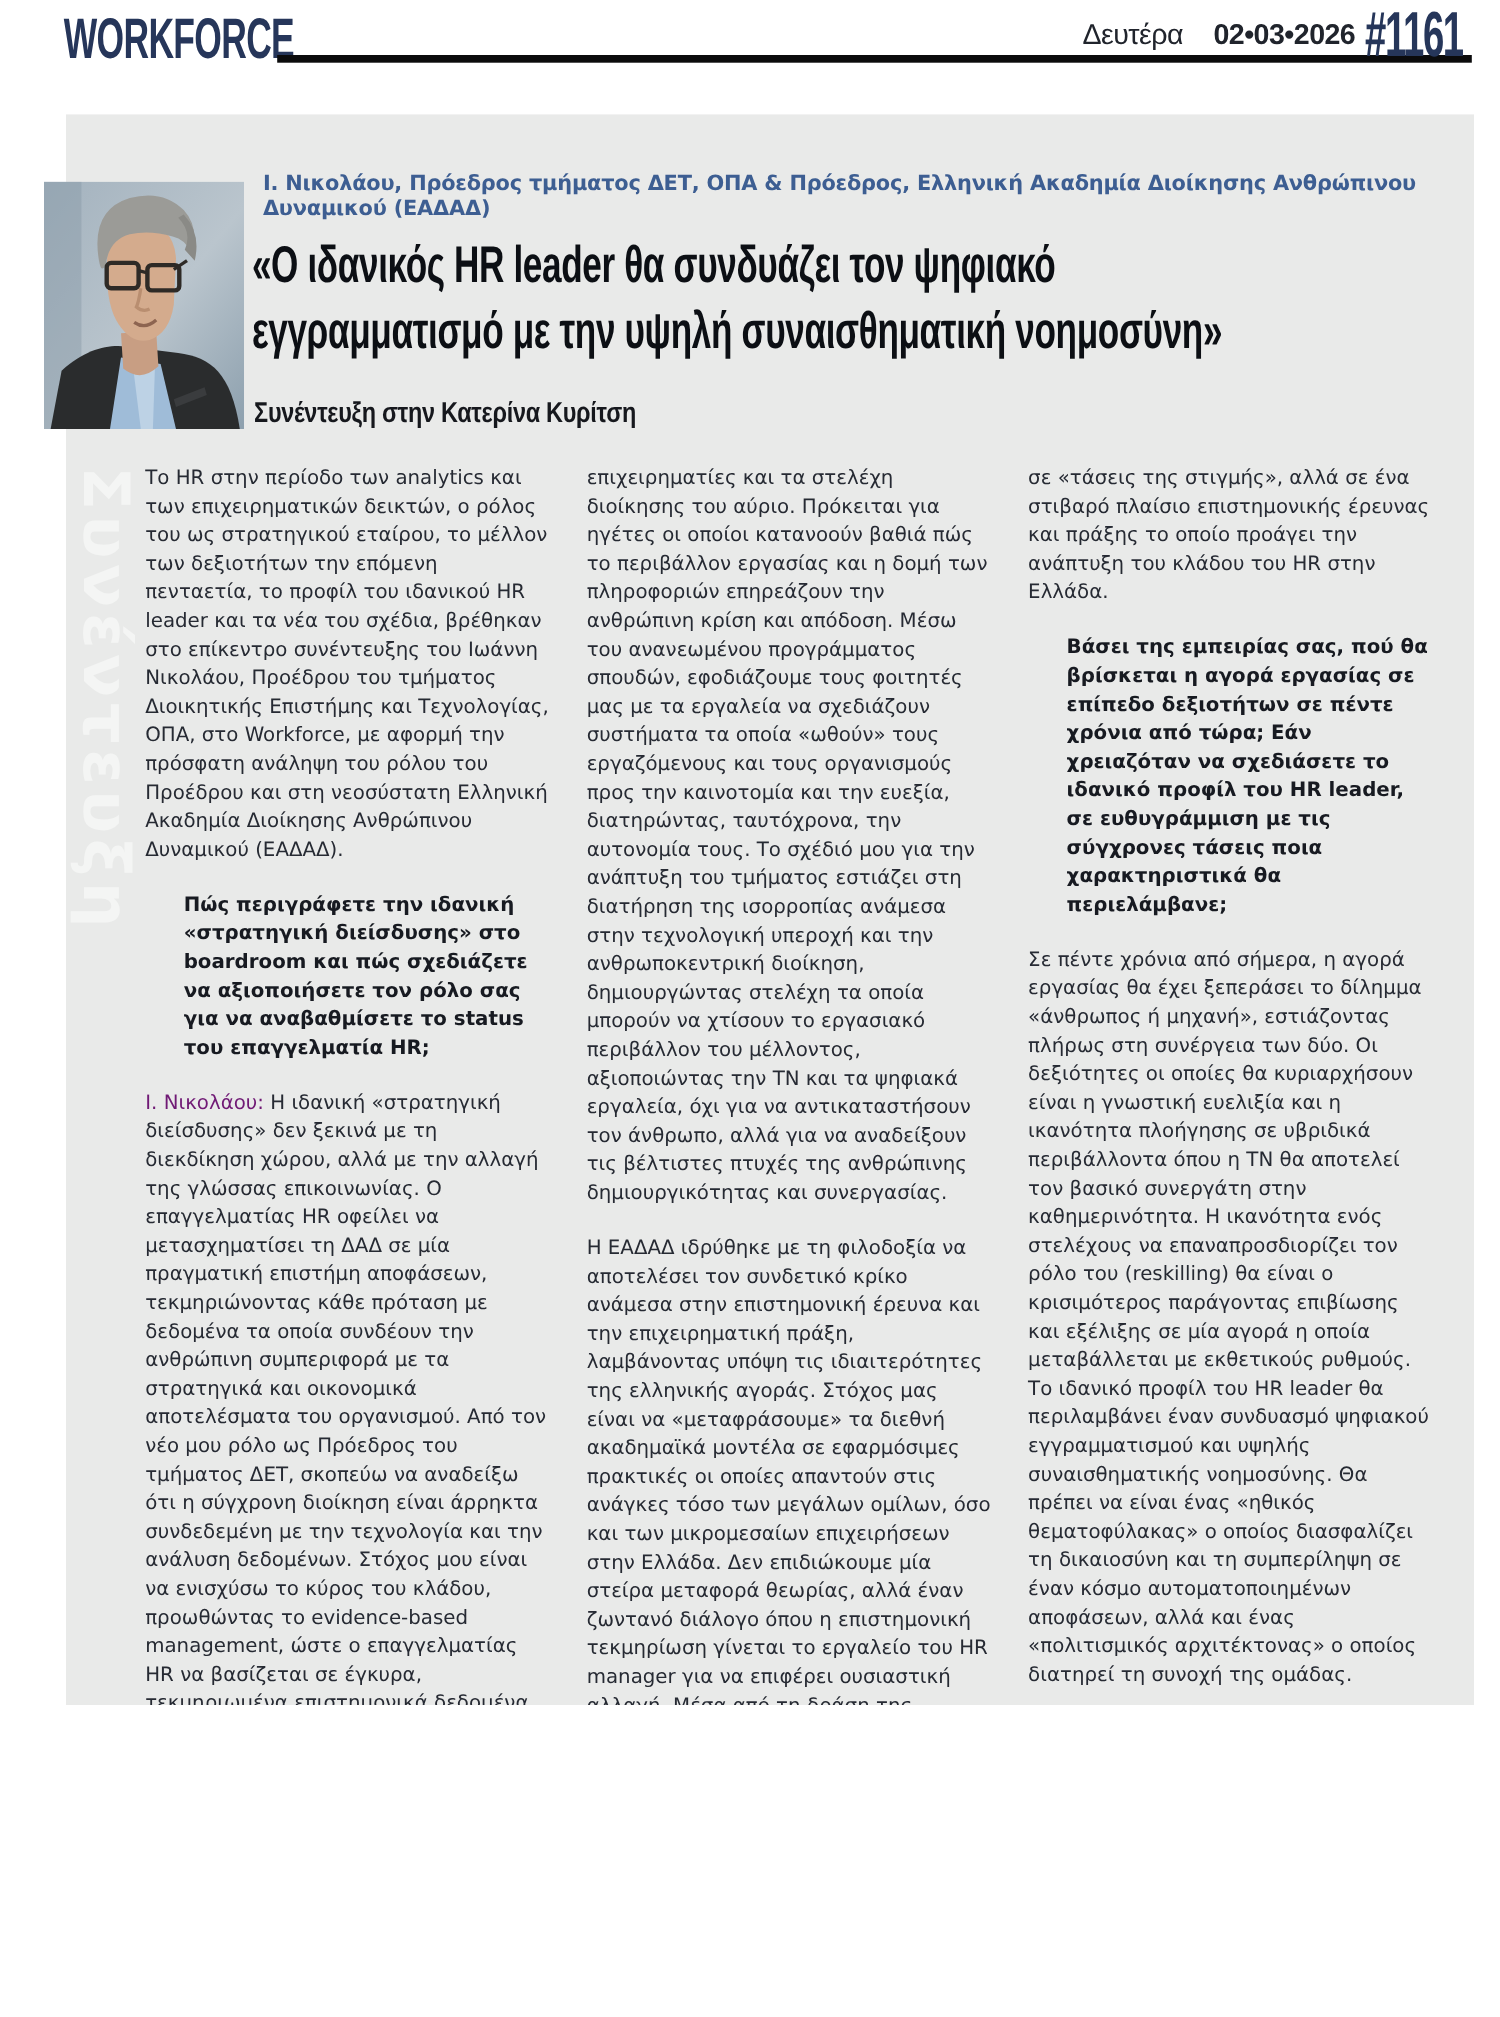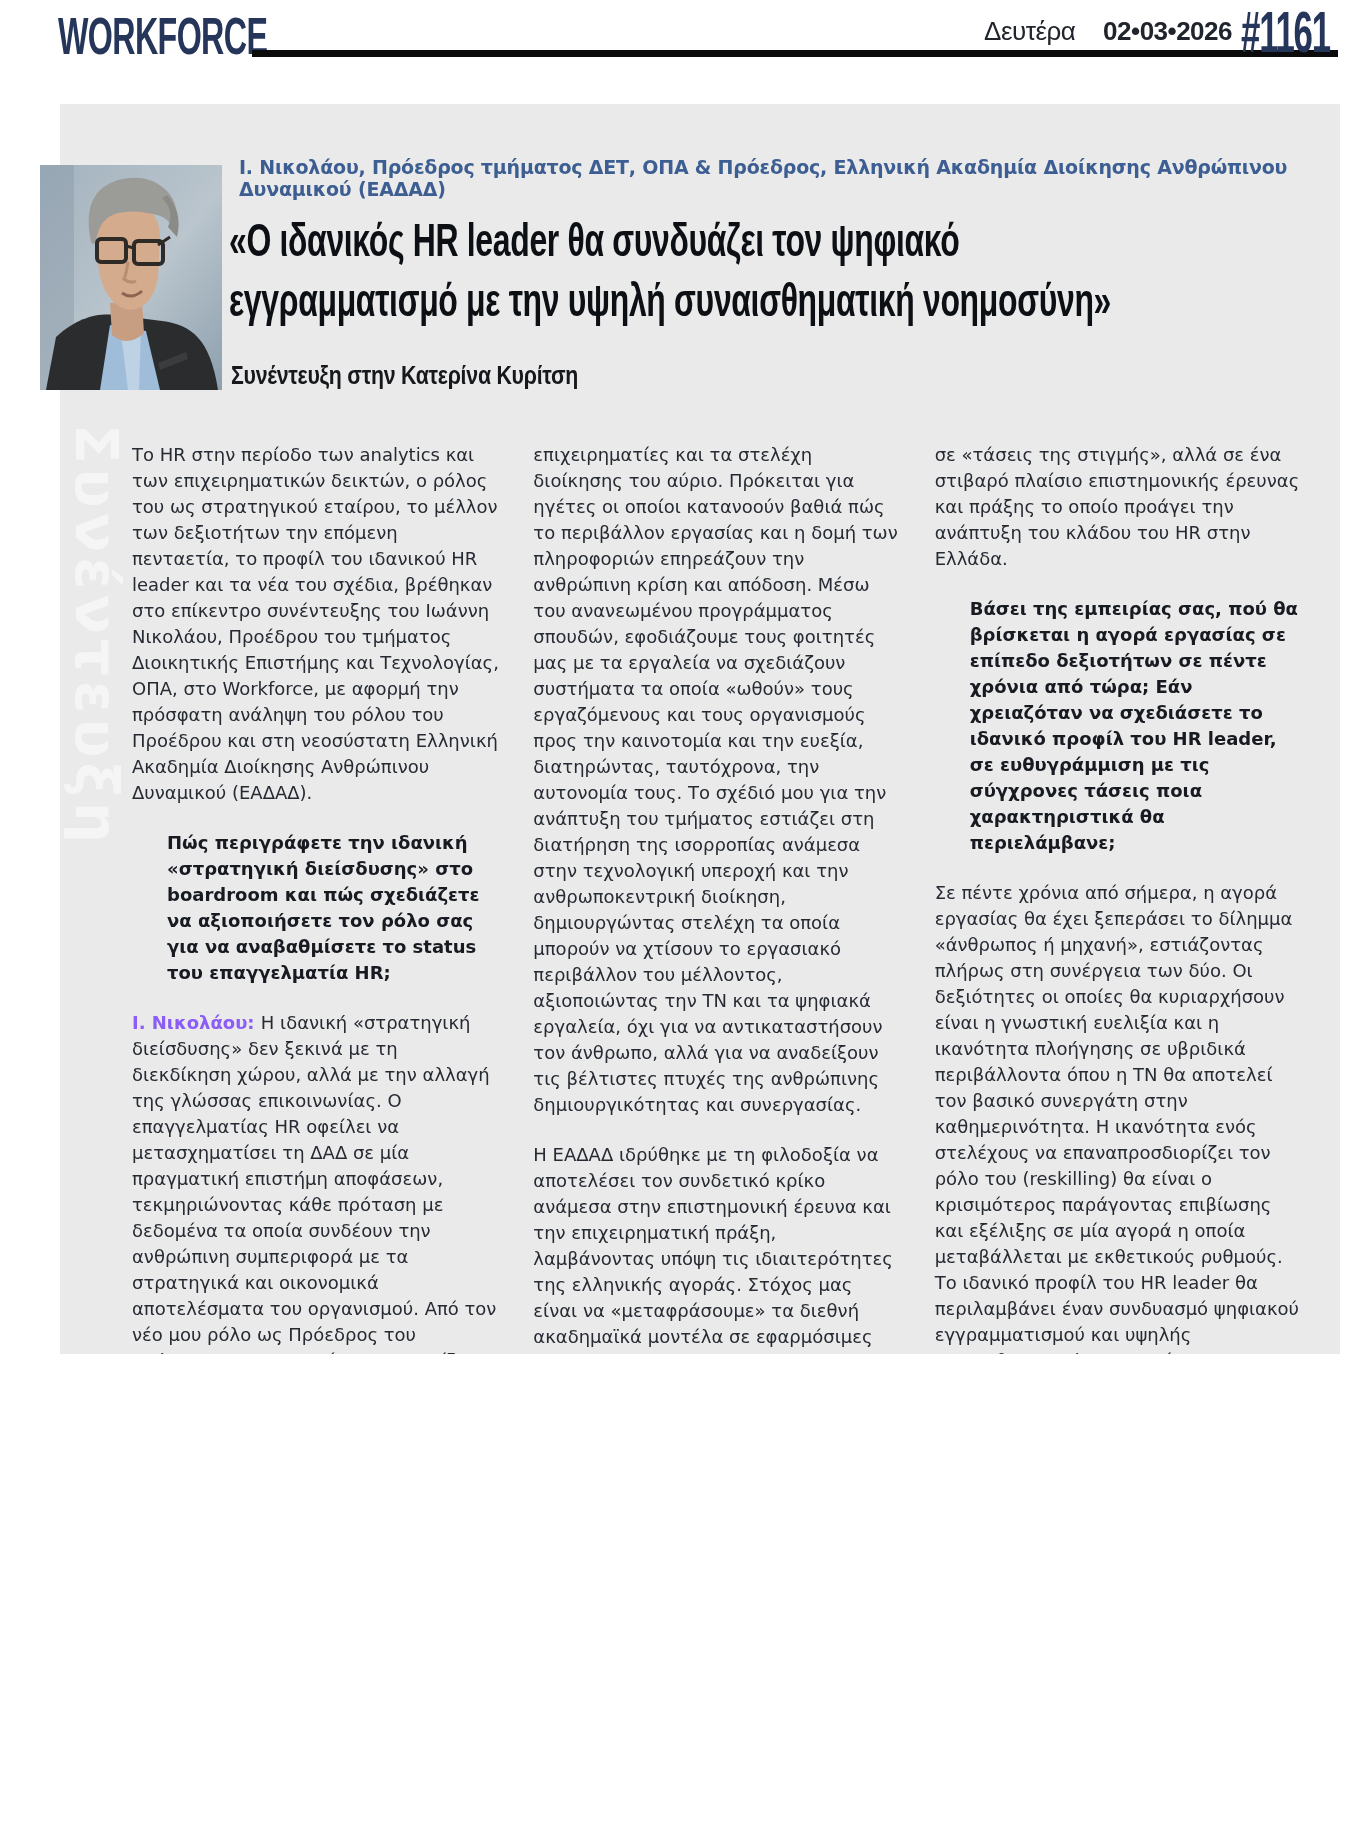--- a/index.html
+++ b/index.html
@@ -1,16 +1,16 @@
 <!DOCTYPE html>
 <html><head>
 <meta charset="utf-8">
 <style>
   html,body{margin:0;padding:0;background:#ffffff;}
-  .page{position:relative;width:1364px;height:1354px;background:#ffffff;overflow:hidden;
+  .page{position:relative;width:1364px;height:1550px;background:#ffffff;overflow:hidden;
         font-family:"DejaVu Sans",sans-serif;}
 
   
   .logo{position:absolute;left:58px;top:6px;font-family:"Liberation Sans",sans-serif;
         font-weight:700;font-size:52px;color:#26365a;letter-spacing:-1px;
         transform:scaleX(0.62);transform-origin:0 0;white-space:nowrap;}
   .header-rule{position:absolute;left:252px;top:50px;width:1086px;height:7px;background:#0b0b0c;}
   .date{position:absolute;right:132px;top:16px;font-size:26px;color:#20242c;white-space:nowrap;
         font-family:"Liberation Sans",sans-serif;}
   .date .day{font-weight:400;letter-spacing:-0.5px;}
@@ -34,26 +34,26 @@
           color:#3d5e92;letter-spacing:-0.2px;}
   .title{position:absolute;left:229px;top:210px;margin:0;font-family:"Liberation Sans",sans-serif;
          font-weight:700;color:#0c0f14;font-size:47px;line-height:60px;}
   .title .tline{display:block;transform:scaleX(0.68);transform-origin:0 50%;white-space:nowrap;
                 letter-spacing:-0.5px;}
   .subtitle{position:absolute;left:231px;top:360px;font-family:"Liberation Sans",sans-serif;
             font-size:26px;font-weight:700;color:#16181d;transform:scaleX(0.82);
             transform-origin:0 0;white-space:nowrap;letter-spacing:-0.3px;}
 
   
-  .columns{position:absolute;left:132px;top:442px;width:1170px;height:1378px;
+  .columns{position:absolute;left:132px;top:422px;width:1170px;height:1378px;
            column-count:3;column-gap:34px;column-fill:auto;
            font-size:18px;line-height:26px;color:#262a33;text-align:left;}
   .columns p{margin:0 0 24px 0;}
   .columns p.q{font-weight:700;color:#171a21;margin-left:35px;}
-  .columns .speaker{font-weight:700;color:#8b5cf6;}
+  .columns .speaker{font-weight:400;color:#701a75;}
   .byline{font-style:italic;font-size:19px;margin-top:28px !important;color:#20242c;}
 </style>
 </head>
 <body>
 
 <div class="page">
 
   <div class="logo">WORKFORCE</div>
   <div class="header-rule"></div>
   <div class="date">

